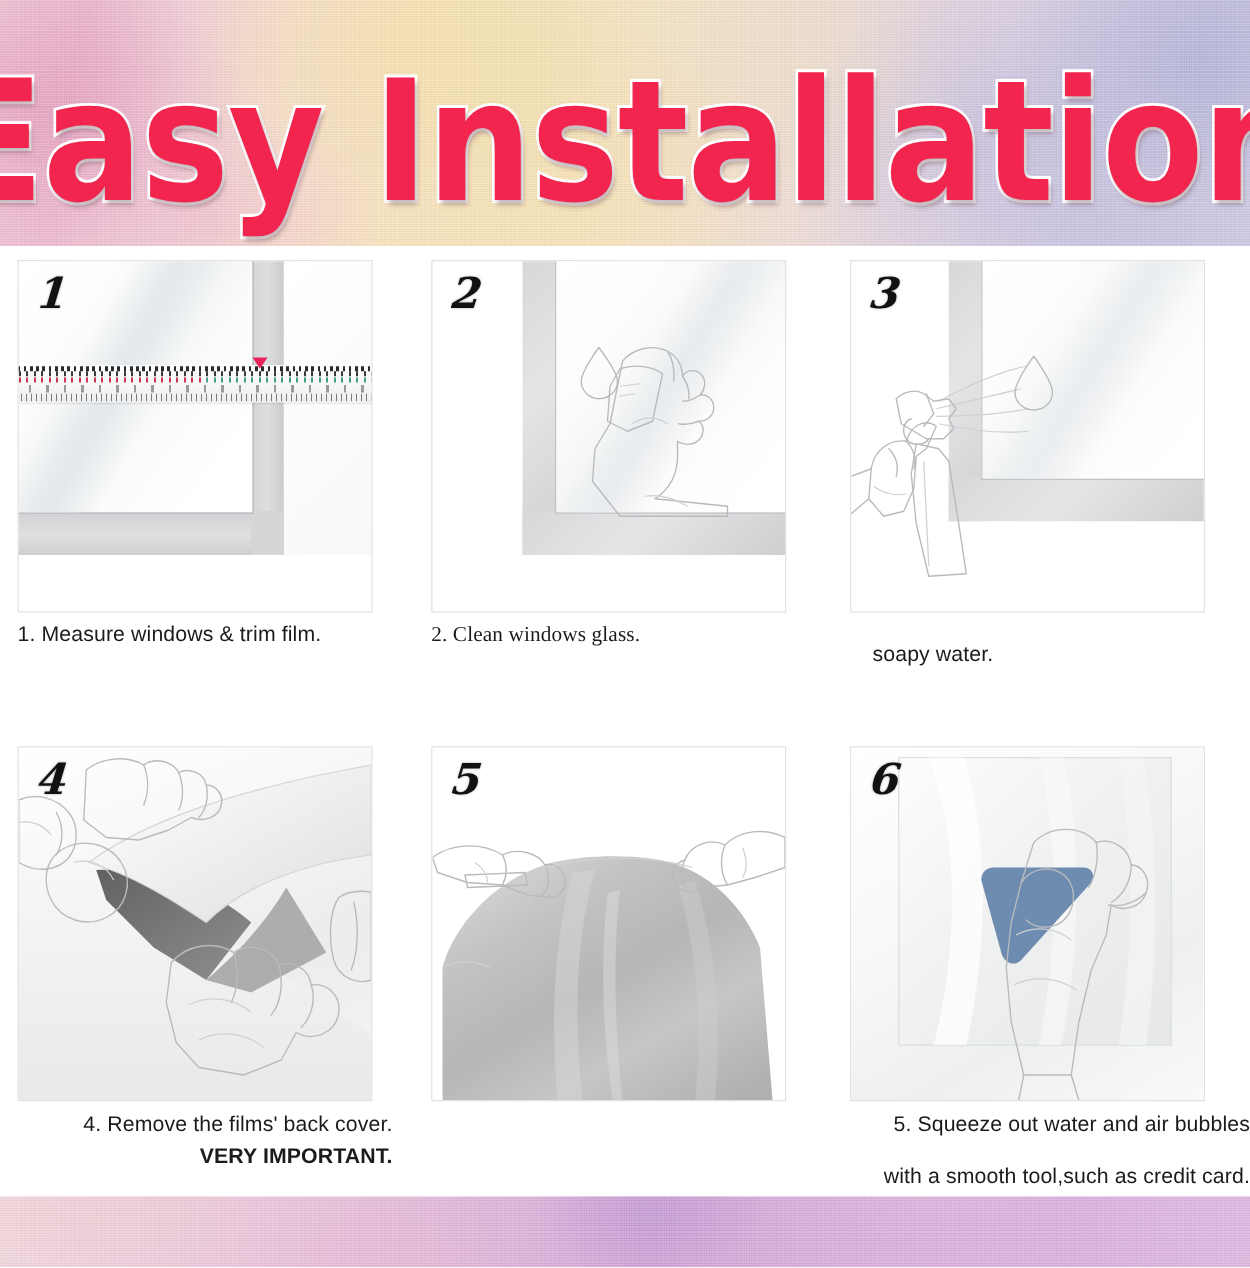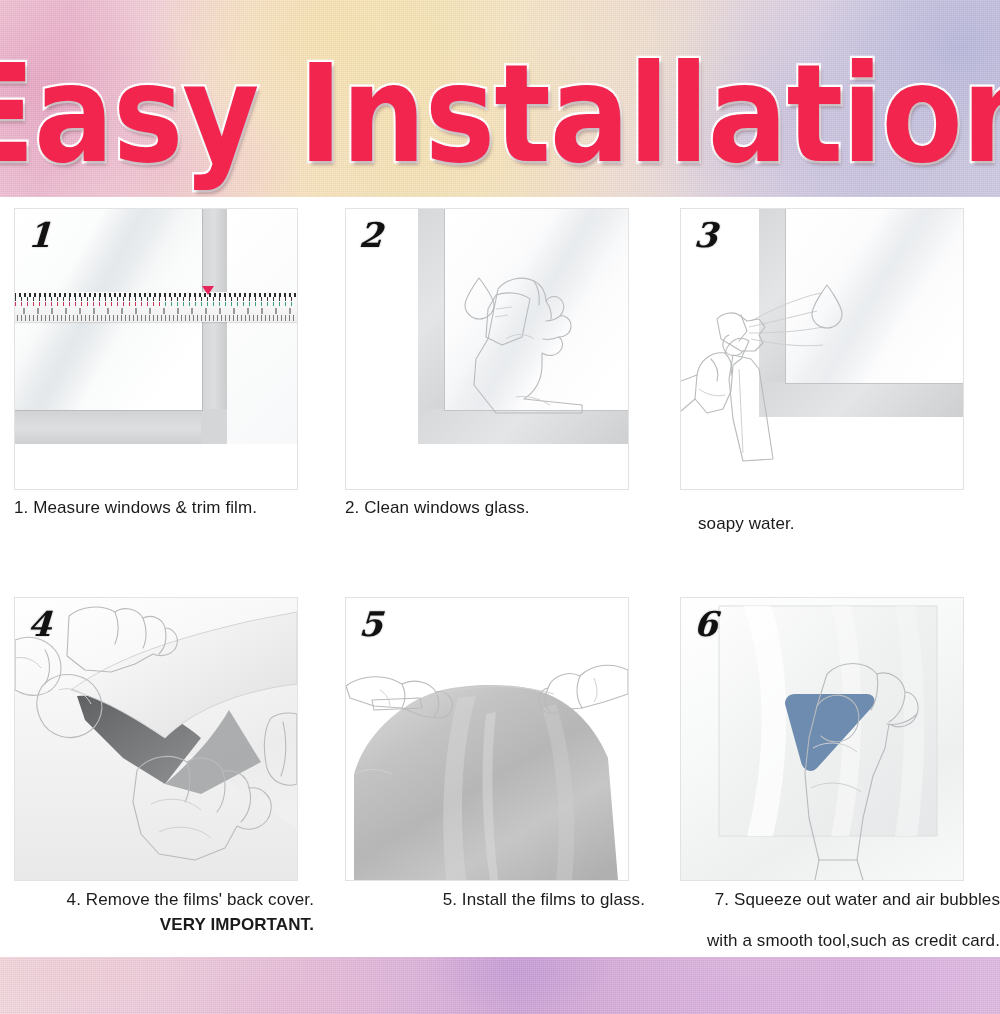--- a/index.html
+++ b/index.html
@@ -185,21 +185,21 @@
     position: absolute;
     left: 14px;
     width: 300px;
     font-size: 17px;
     line-height: 1.48;
     color: #1b1b1b;
     letter-spacing: .1px;
   }
   .row-1 .caption { top: 298px; }
   .row-2 .caption { top: 300px; text-align: right; }
-  .cell.c2 .caption { left: 12px; }
+  .cell.c2 .caption { left: 12px; font-family: Liberation Serif, serif; }
   .cell.c3 .caption { left: 14px; width: 320px; }
   .caption .l2 { display: block; padding-left: 18px; }
   .cell.c3 .caption .l2 { padding-left: 18px; margin-top: 16px; }
   .cell.c1.wide-cap .caption .l2 { padding-left: 18px; font-weight: bold; }
 
   
   .p1-frame-v {
     position: absolute;
     left: 186px; top: 0;
     width: 26px; height: 235px;
@@ -581,23 +581,20 @@
               <path class="ink" d="M202 90 C198 98 198 108 204 114"></path>
               <path class="ink-soft" d="M248 80 C252 90 252 98 248 104"></path>
 
               <path class="ink-soft" d="M90 96 C130 86 172 86 208 96"></path>
 
               </svg>
               <div></div>
 
             <div class="step-num">5</div>
           </div>
-          <div class="caption">
-            <span>5. Install the films to glass.</span>
-          </div>
         </div>
 
         <div class="cell c3">
           <div class="panel">
             <div class="p6-bg"></div>
 
             <svg width="282" height="282" viewBox="0 0 282 282" style="position:absolute;left:0;top:0;">
               <defs>
                 <linearGradient id="g6glass" x1="0" y1="0" x2="1" y2="1">
                   <stop offset="0" stop-color="#fdfdfd"></stop>
@@ -628,21 +625,21 @@
                                    C164 146 148 146 140 138" fill="#ffffff"></path>
               <path class="ink-soft" d="M132 150 C146 142 164 144 176 154"></path>
               <path class="ink-soft" d="M130 190 C146 182 166 184 180 194"></path>
 
               <path class="ink" d="M138 262 L134 282 M176 262 L182 282"></path>
             </svg>
 
             <div class="step-num">6</div>
           </div>
           <div class="caption">
-            <span>7. Squeeze out water and air bubbles</span>
+            <span>5. Squeeze out water and air bubbles</span>
             <span class="l2">with a smooth tool,such as credit card.</span>
           </div>
         </div>
       </div>
 
     </div>
   </div>
 
   <div class="wc-band wc-bottom">
     <div class="wc-layer wc-base-bottom"></div>

